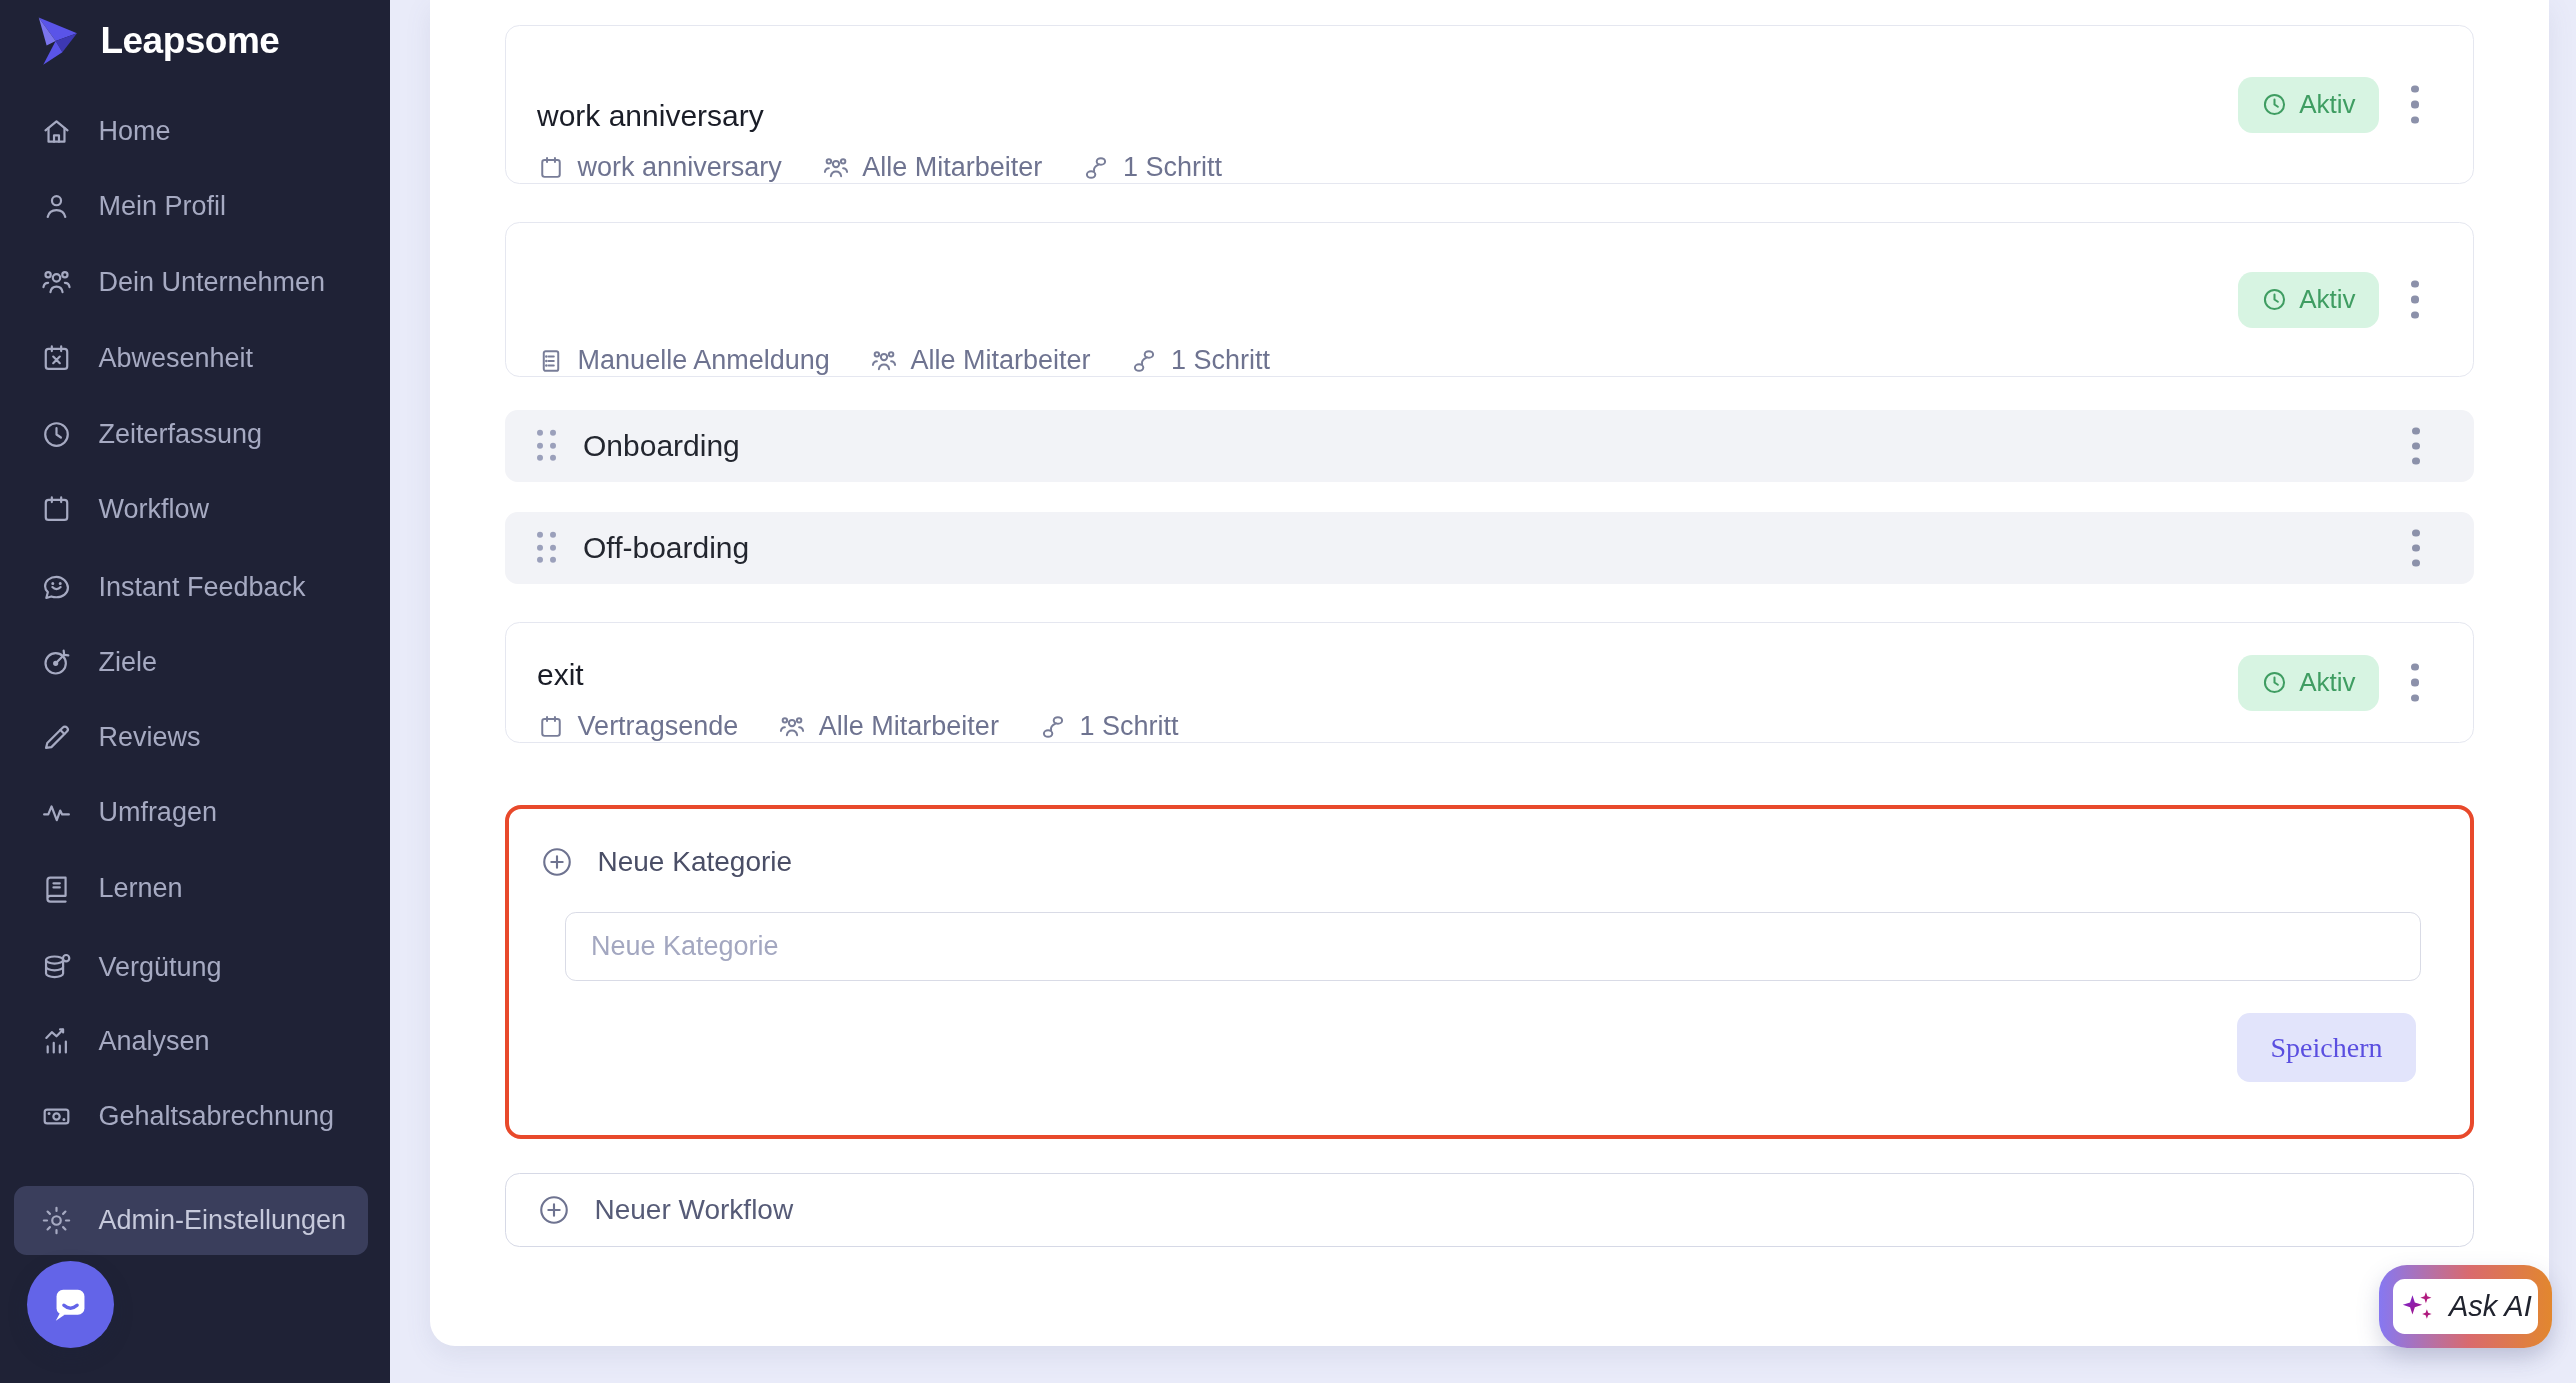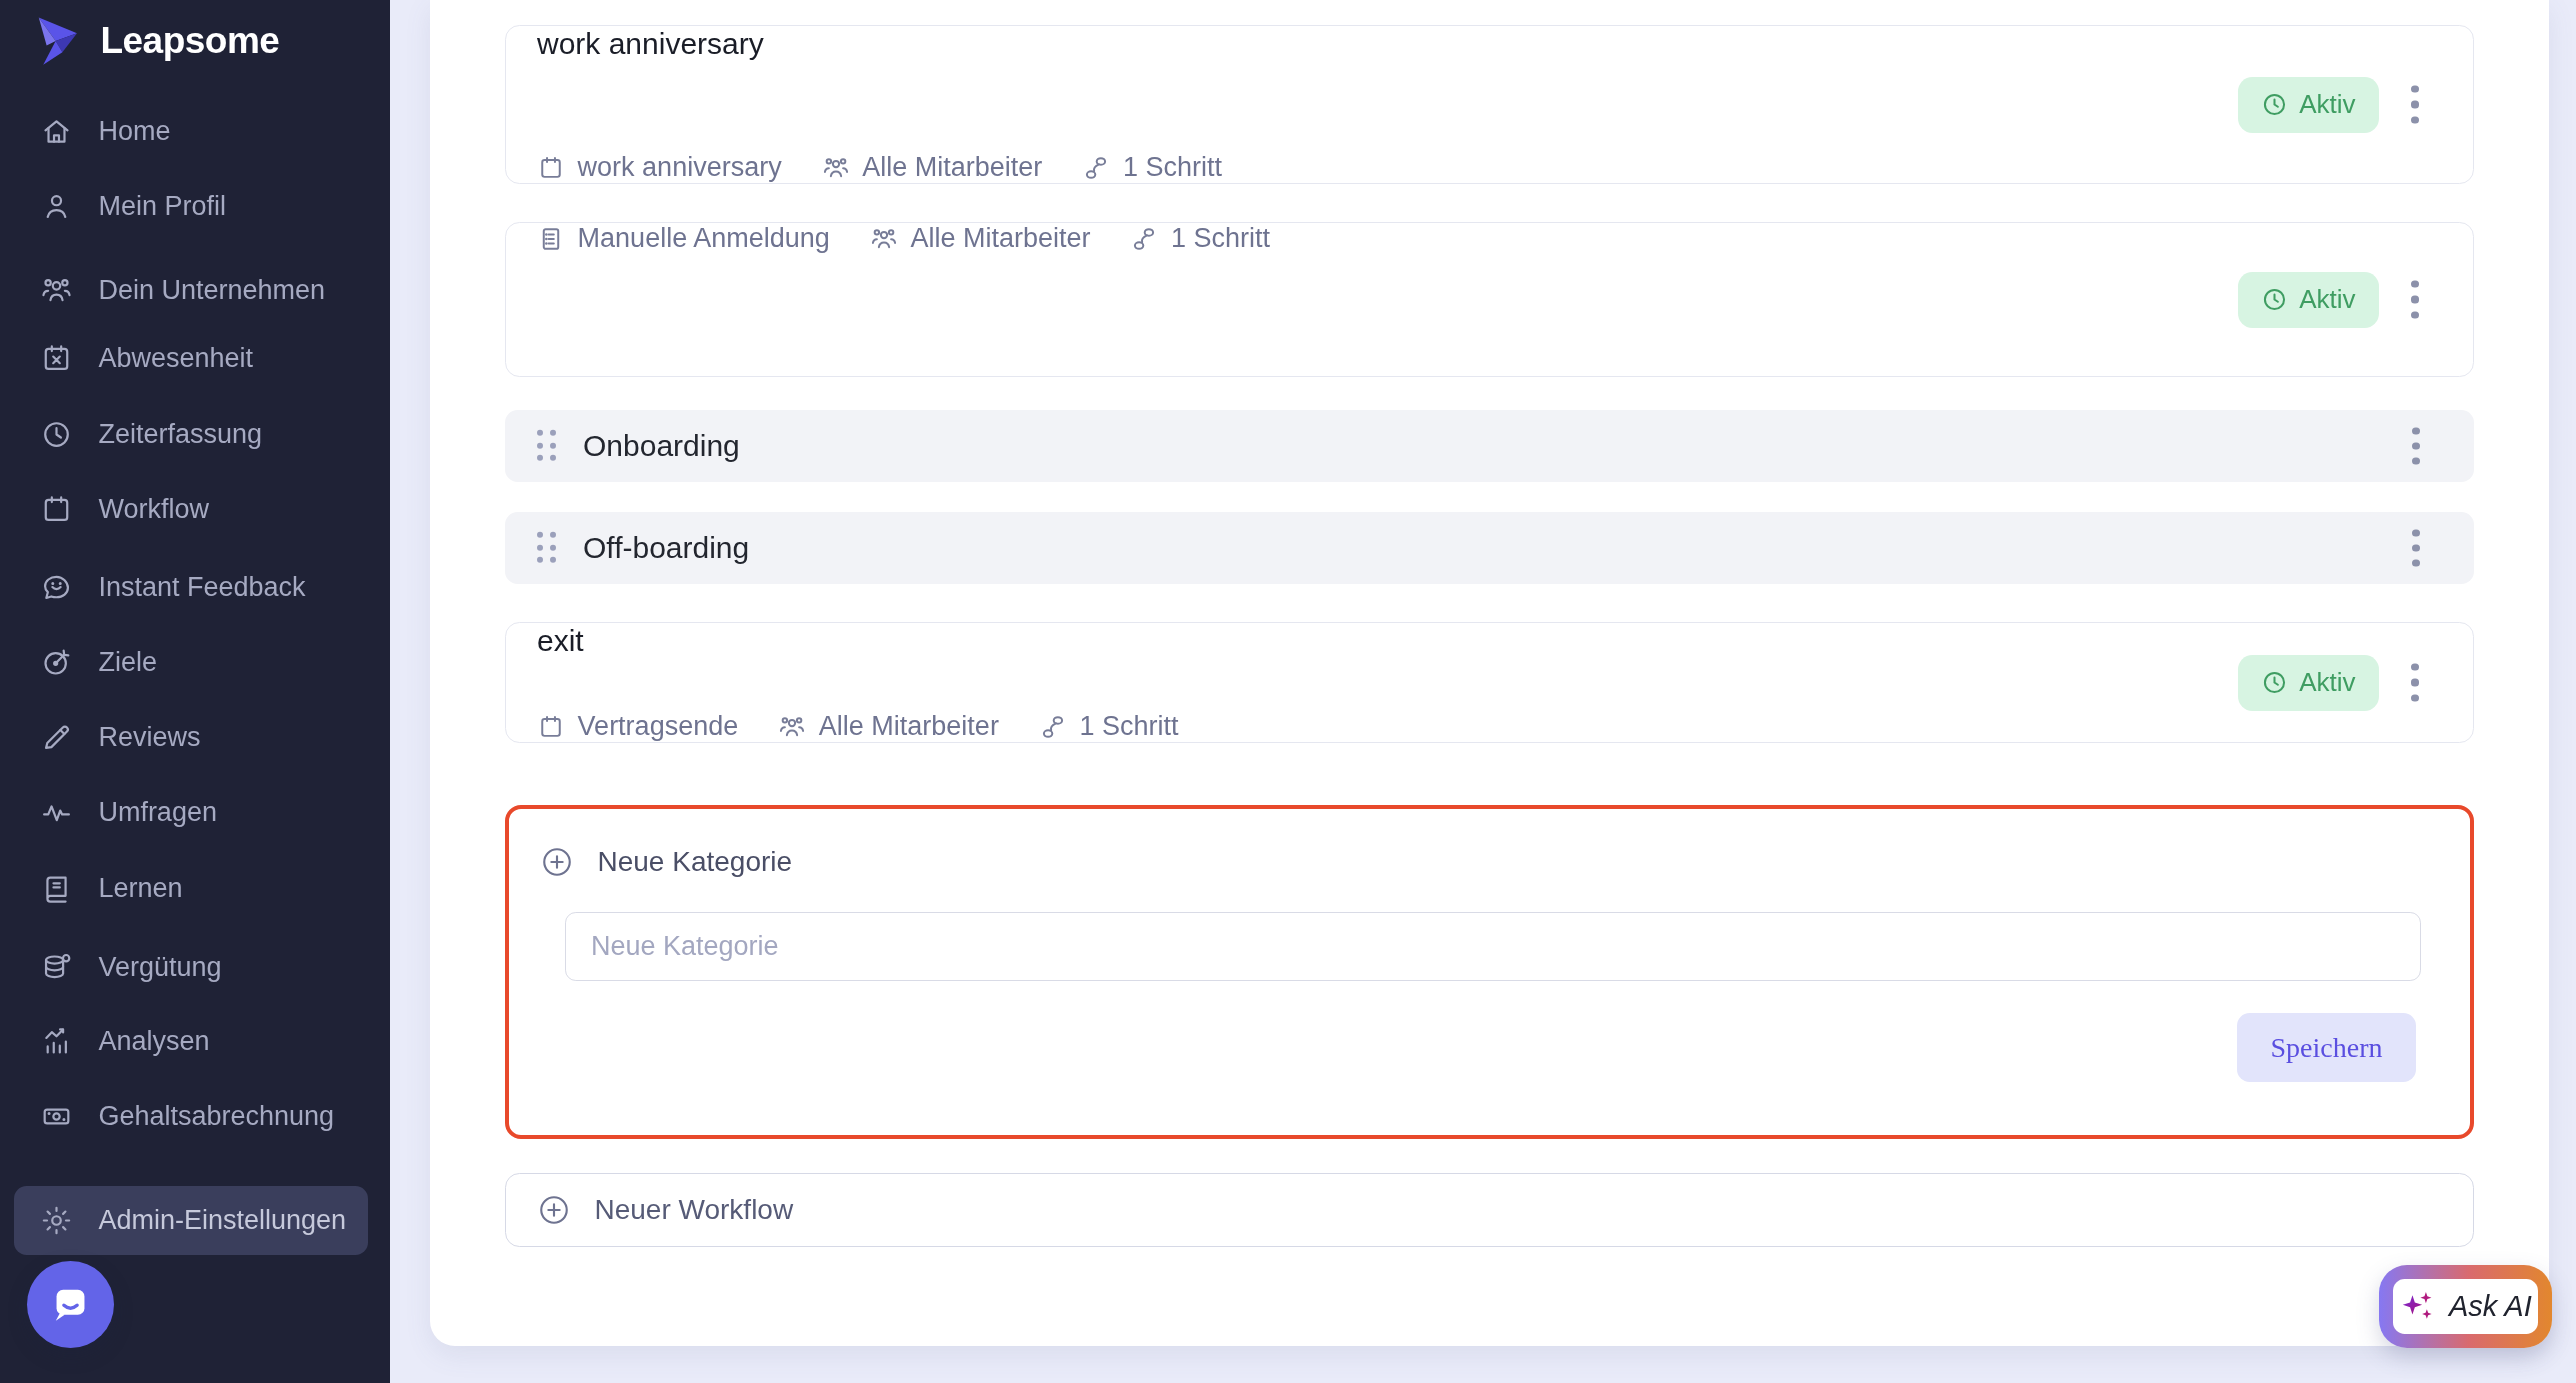--- a/index.html
+++ b/index.html
@@ -20,21 +20,21 @@
   .nav-item.active .nlabel{color:#c6c9db;}
   .chat-fab{position:absolute;left:27px;top:1261px;width:87px;height:87px;border-radius:50%;
     background:#6364e8;border:none;display:flex;align-items:center;justify-content:center;cursor:pointer;
     box-shadow:0 7.2px 18px rgba(30,34,60,.35);}
 
   
   .panel{position:absolute;left:430px;top:0;width:2119px;height:1346px;background:#ffffff;
     border-radius:0 0 25px 25px;box-shadow:0 9px 27px rgba(90,95,140,.10);}
 
   .card{position:absolute;left:75px;width:1969px;background:#fff;border:1.8px solid #e5e7f0;border-radius:14.4px;box-sizing:border-box;cursor:pointer;}
-  .card-body{position:absolute;left:31px;top:0;bottom:0;display:flex;flex-direction:column;justify-content:space-between;}
+  .card-body{position:absolute;left:31px;top:0;bottom:0;display:flex;flex-direction:column;justify-content:flex-end;gap:18px;}
   .card-title{font-size:30px;color:#1a1d27;line-height:36px;}
   .meta-row{display:flex;align-items:center;gap:40px;}
   .meta-item{display:flex;align-items:center;gap:12.6px;color:#6e7390;font-size:27px;}
   .meta-item svg{width:28px;height:28px;stroke:#787d98;fill:none;stroke-width:1.7;stroke-linecap:round;stroke-linejoin:round;}
 
   .badge{position:absolute;right:94px;top:50%;transform:translateY(-50%);height:56px;padding:0 23.5px;
     border-radius:14.4px;background:#d7f4e2;display:flex;align-items:center;gap:10.8px;}
   .badge svg{width:27px;height:27px;stroke:#3f9d62;fill:none;stroke-width:1.8;stroke-linecap:round;}
   .badge span{color:#3f9d62;font-size:26px;}
   .kebab{position:absolute;right:40px;top:50%;transform:translateY(-50%);width:36px;height:51px;
@@ -100,21 +100,21 @@
       </div>
       <div class="nav-item" style="top:172px">
         <span class="nicon">
             <svg viewBox="0 0 24 24">
               <circle cx="12" cy="7.8" r="3.3"></circle>
               <path d="M5.6 19.6c.7-3.3 3.3-5 6.4-5s5.7 1.7 6.4 5"></path>
             </svg>
           </span>
         <span class="nlabel">Mein Profil</span>
       </div>
-      <div class="nav-item" style="top:256px">
+      <div class="nav-item" style="top:248px">
         <span class="nicon">
             <svg viewBox="0 0 24 24">
               <circle cx="12" cy="8.6" r="2.7"></circle>
               <path d="M7.6 19c.4-2.6 2-4 4.4-4s4 1.4 4.4 4"></path>
               <circle cx="5.9" cy="6.3" r="1.9"></circle>
               <circle cx="18.1" cy="6.3" r="1.9"></circle>
               <path d="M2.5 15.4c.3-2 1.6-3.2 3.4-3.2"></path>
               <path d="M21.5 15.4c-.3-2-1.6-3.2-3.4-3.2"></path>
             </svg>
           </span>

